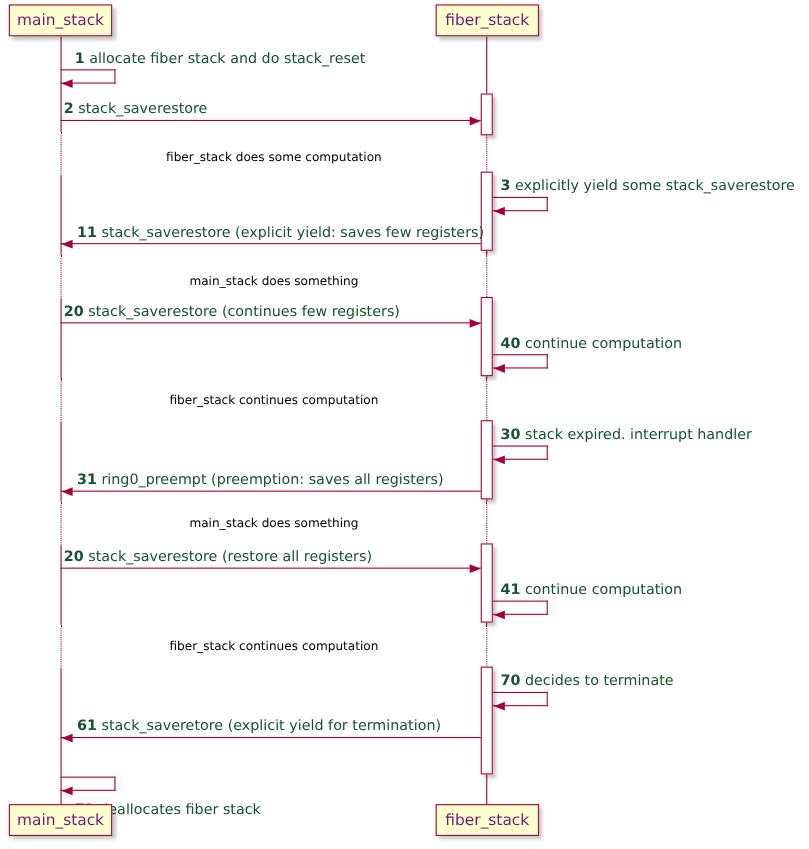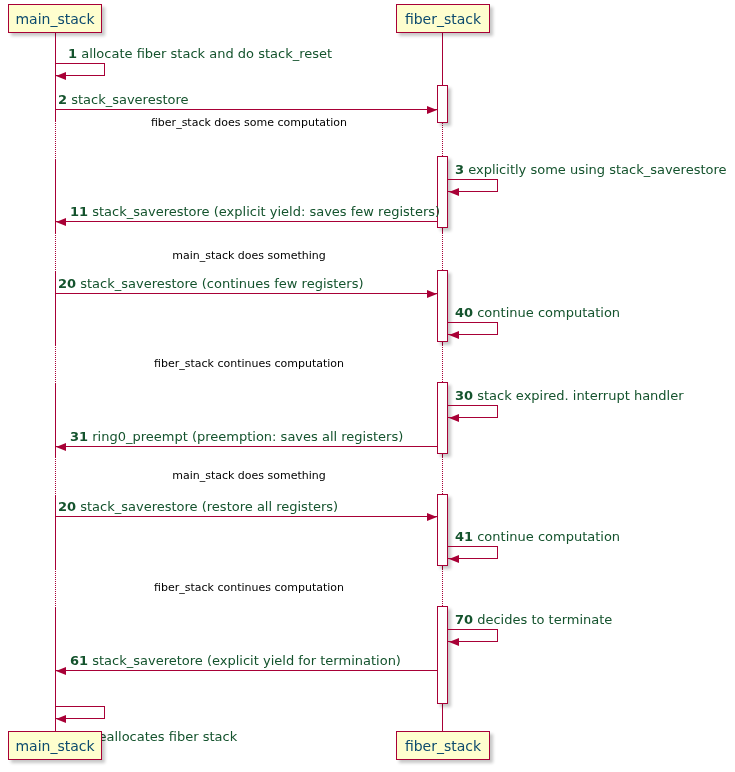--- a/index.html
+++ b/index.html
@@ -17,21 +17,21 @@
     height: 772px;
     background: #FFFFFF;
     overflow: hidden;
   }
   
   .participant {
     position: absolute;
     box-sizing: border-box;
     background: #FEFECE;
     border: 1.5px solid #A80036;
-    color: #0c4a6e;
+    color: #701a75;
     font-size: 14px;
     font-family: "DejaVu Sans", sans-serif;
     text-align: center;
     line-height: 1;
     display: flex;
     align-items: center;
     justify-content: center;
     box-shadow: 3px 3px 3px rgba(0,0,0,0.22);
     white-space: nowrap;
     z-index: 30;
@@ -155,21 +155,21 @@
       <div class="activation" style="left: 437px; top: 606px; height: 98px;"></div>
     </div>
 
   <div id="messages-layer">
       <div class="msg-label" style="left: 68px; top: 47px;"><b>1</b><span> allocate fiber stack and do stack_reset</span></div>
       <div class="self-loop" style="left: 55px; top: 63px; width: 50px; height: 13px;"></div>
       <div class="arrow-left" style="left: 56px; top: 71.5px;"></div>
       <div class="msg-label" style="left: 58px; top: 93px;"><b>2</b><span> stack_saverestore</span></div>
       <div class="msg-line" style="left: 55px; top: 109px; width: 382px;"></div>
       <div class="arrow-right" style="left: 427px; top: 105.5px;"></div>
-      <div class="msg-label" style="left: 455px; top: 163px;"><b>3</b><span> explicitly some using stack_saverestore</span></div>
+      <div class="msg-label" style="left: 455px; top: 163px;"><b>3</b><span> explicitly yield some stack_saverestore</span></div>
       <div class="self-loop" style="left: 448px; top: 179px; width: 50px; height: 13px;"></div>
       <div class="arrow-left" style="left: 449px; top: 187.5px;"></div>
       <div class="msg-label" style="left: 70px; top: 205px;"><b>11</b><span> stack_saverestore (explicit yield: saves few registers)</span></div>
       <div class="msg-line" style="left: 55px; top: 221px; width: 382px;"></div>
       <div class="arrow-left" style="left: 56px; top: 217.5px;"></div>
       <div class="msg-label" style="left: 58px; top: 277px;"><b>20</b><span> stack_saverestore (continues few registers)</span></div>
       <div class="msg-line" style="left: 55px; top: 293px; width: 382px;"></div>
       <div class="arrow-right" style="left: 427px; top: 289.5px;"></div>
       <div class="msg-label" style="left: 455px; top: 306px;"><b>40</b><span> continue computation</span></div>
       <div class="self-loop" style="left: 448px; top: 322px; width: 50px; height: 13px;"></div>
@@ -191,21 +191,21 @@
       <div class="arrow-left" style="left: 449px; top: 637.5px;"></div>
       <div class="msg-label" style="left: 70px; top: 654px;"><b>61</b><span> stack_saveretore (explicit yield for termination)</span></div>
       <div class="msg-line" style="left: 55px; top: 670px; width: 382px;"></div>
       <div class="arrow-left" style="left: 56px; top: 666.5px;"></div>
       <div class="msg-label" style="left: 68px; top: 730px;"><b>72</b><span> deallocates fiber stack</span></div>
       <div class="self-loop" style="left: 55px; top: 706px; width: 50px; height: 13px;"></div>
       <div class="arrow-left" style="left: 56px; top: 714.5px;"></div>
     </div>
 
   <div id="delays-layer">
-      <div class="delay-text" style="left: 0px; top: 116px; width: 498px;">fiber_stack does some computation</div>
+      <div class="delay-text" style="left: 0px; top: 136px; width: 498px;">fiber_stack does some computation</div>
       <div class="delay-text" style="left: 0px; top: 249px; width: 498px;">main_stack does something</div>
       <div class="delay-text" style="left: 0px; top: 357px; width: 498px;">fiber_stack continues computation</div>
       <div class="delay-text" style="left: 0px; top: 469px; width: 498px;">main_stack does something</div>
       <div class="delay-text" style="left: 0px; top: 581px; width: 498px;">fiber_stack continues computation</div>
     </div>
 
   <div class="participant" style="left:8px;top:4px;width:94px;height:29px;">
     <span>main_stack</span>
   </div>
   <div class="participant" style="left:396px;top:4px;width:94px;height:29px;">

